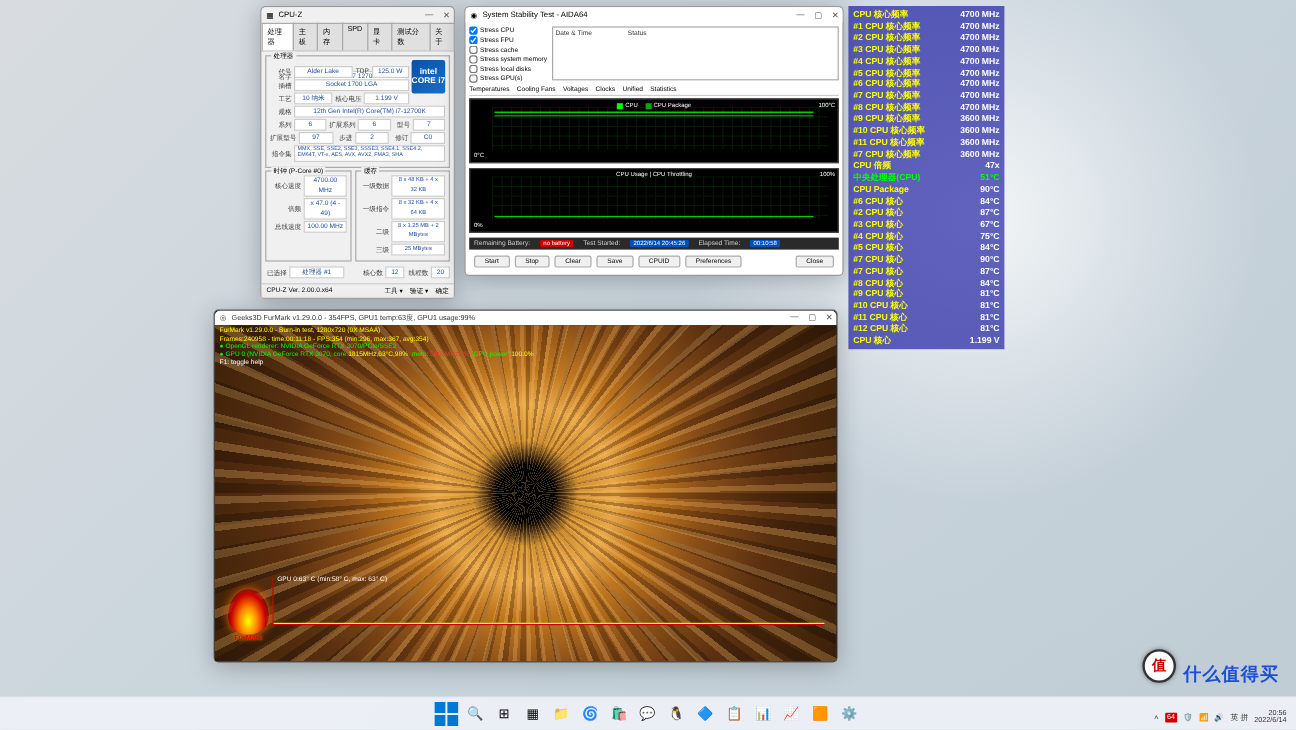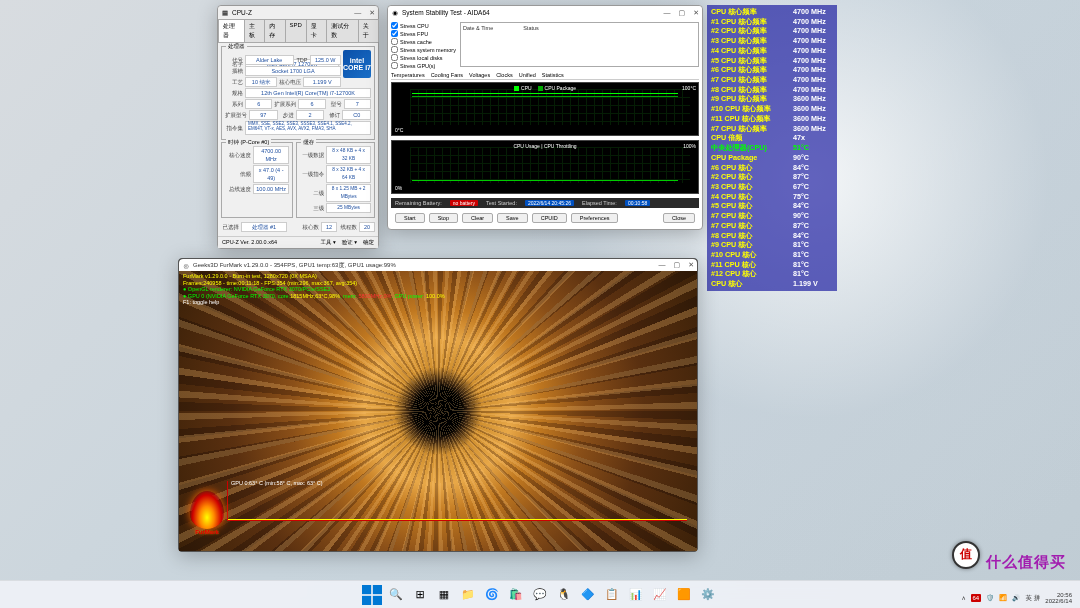--- a/index.html
+++ b/index.html
@@ -64,21 +64,21 @@
 .status-bar .badge { background: #c00; color: #fff; padding: 0 3px; border-radius: 1px; font-size: 5px; }
 .status-bar .badge.blue { background: #0050c0; }
 .aida-btns { display: flex; gap: 4px; justify-content: center; padding: 3px 0; }
 .aida-btns button { font-size: 5.5px; padding: 1px 8px; background: #f0f0f0; border: 1px solid #aaa; border-radius: 2px; cursor: pointer; }
 .aida-btns button:last-child { margin-left: auto; }
 .aida-btns-wrap { display: flex; padding: 0 4px; }
 
 
 #osd { position: absolute; left: 707px; top: 5px; width: 130px; background: rgba(0,0,150,0.6); color: #ff0; font-size: 7.2px; font-weight: bold; line-height: 1.35; padding: 2px 4px; font-family: Arial, sans-serif; }
 #osd .osd-row { display: flex; justify-content: space-between; white-space: nowrap; }
-#osd .v { color: #fff; min-width: 40px; }
+#osd .v { color: #fff; min-width: 40px; text-align: right; }
 #osd .green { color: #0f0; }
 #osd .green .v { color: #0f0; }
 
 
 #furmark { left: 178px; top: 258px; width: 520px; background: #000; border: 1px solid #555; }
 #furmark .titlebar { background: #fff; color: #333; font-size: 6px; height: 12px; }
 #fur-canvas { height: 280px; background: radial-gradient(circle at 50% 50%, #000 0%, #000 8%, #3a2510 10%, #d09030 15%, #e8a848 25%, #c07820 35%, #8a4f18 50%, #5a3010 70%, #3a2008 100%); position: relative; overflow: hidden; }
 
 .iris { position: absolute; inset: 0; background: repeating-conic-gradient(from 0deg at 50% 50%, rgba(60,30,10,0.3) 0deg 2deg, transparent 2deg 6deg); mix-blend-mode: multiply; }
 .iris2 { position: absolute; inset: 0; background: repeating-conic-gradient(from 3deg at 50% 50%, rgba(255,200,120,0.25) 0deg 1.5deg, transparent 1.5deg 5deg); }
@@ -98,21 +98,21 @@
 
 #taskbar { position: absolute; left: 0; right: 0; bottom: 0; height: 28px; background: rgba(240,243,248,0.88); backdrop-filter: blur(8px); display: flex; align-items: center; justify-content: center; gap: 4px; border-top: 1px solid rgba(0,0,0,0.08); }
 .tb-icon { width: 20px; height: 20px; border-radius: 3px; display: flex; align-items: center; justify-content: center; font-size: 11px; cursor: pointer; }
 #tray { position: absolute; right: 8px; bottom: 3px; display: flex; align-items: center; gap: 5px; font-size: 6.5px; color: #333; }
 #tray .t64 { background: #c00; color: #fff; padding: 1px 2px; font-size: 6px; border-radius: 1px; }
 #tray .time { text-align: right; line-height: 1.1; font-size: 6px; }
 
 
 #watermark { position: absolute; right: 14px; bottom: 36px; display: flex; align-items: center; gap: 6px; }
 #wm-badge { width: 28px; height: 28px; border-radius: 50%; background: #fff; border: 2px solid #333; display: flex; align-items: center; justify-content: center; font-size: 12px; font-weight: bold; color: #c00; box-shadow: 0 0 4px rgba(0,0,0,0.4); }
-#wm-text { font-size: 15px; font-weight: bold; color: #a21caf; letter-spacing: 1px; margin-top: 16px; }
+#wm-text { font-size: 15px; font-weight: bold; color: #1d4ed8; letter-spacing: 1px; margin-top: 16px; }
 </style>
 </head>
 <body>
 
 <div id="cpuz" class="window">
   <div class="titlebar">
     <span class="icon">▦</span>
     <span class="title">CPU-Z</span>
     <div class="winbtns">
       <span>—</span>

